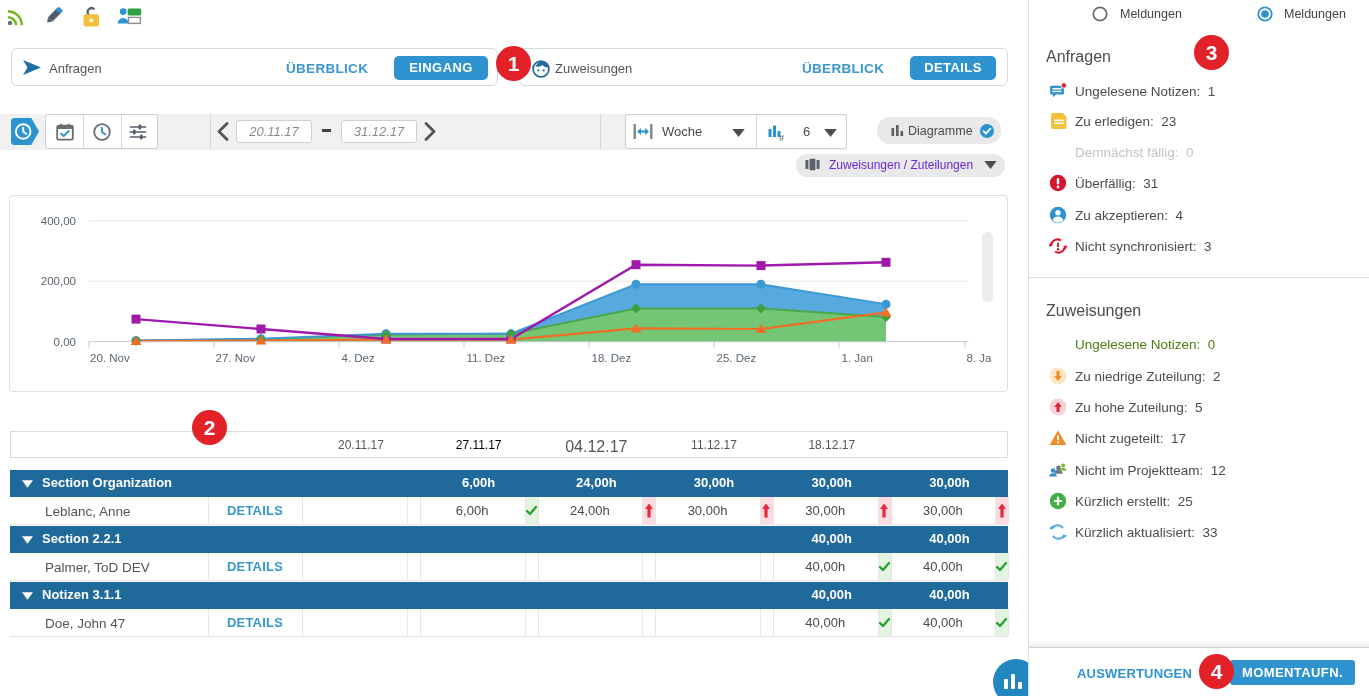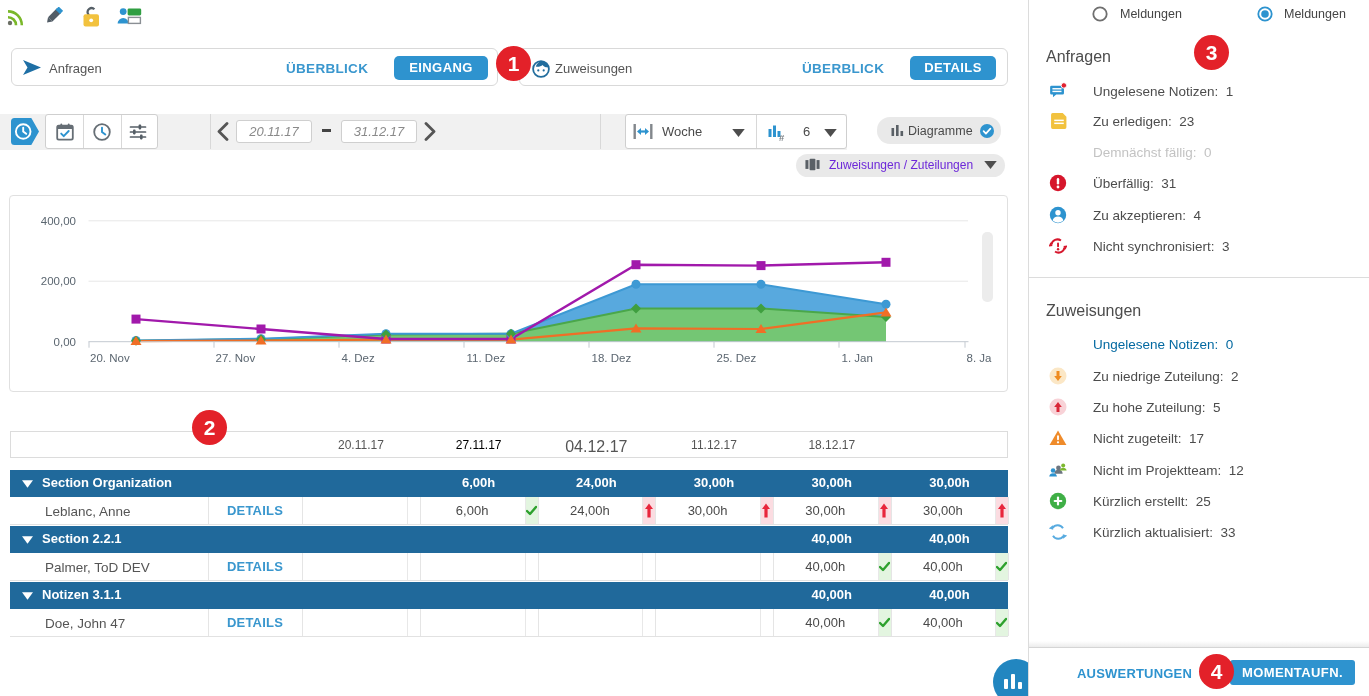--- a/index.html
+++ b/index.html
@@ -7,21 +7,21 @@
 .abs { position:absolute; }
 #stage { position:relative; width:1369px; height:696px; background:#fff; overflow:hidden; }
 .badge { position:absolute; width:35px; height:35px; border-radius:50%; background:#e32129; color:#fff; font-size:21px; font-weight:bold; text-align:center; line-height:35px; z-index:30; }
 .panel { position:absolute; background:#fff; border:1px solid #d9d9d9; border-radius:6px; }
 .blueBtn { position:absolute; background:#2e93cf; border-radius:3px; color:#fff; font-weight:bold; font-size:13px; letter-spacing:0.4px; text-align:center; }
 .linkBlue { color:#3a97ce; font-weight:bold; font-size:13.5px; letter-spacing:0.3px; }
 .toolbar-sep { position:absolute; top:114px; width:1px; height:35px; background:#d8d8d8; }
 .whitebox { position:absolute; background:#fff; border:1px solid #cfcfcf; }
 .pill { position:absolute; background:#e9e9e9; border-radius:13px; }
 .sidebar { position:absolute; left:1028px; top:0; width:341px; height:696px; background:#fff; border-left:1px solid #dcdcdc; }
-.sideItem { position:absolute; left:46px; font-size:13.5px; color:#4c4c4c; white-space:nowrap;margin-left:18px; }
+.sideItem { position:absolute; left:46px; font-size:13.5px; color:#4c4c4c; white-space:nowrap; }
 .sideIcon { position:absolute; left:20px; width:18px; height:18px; }
 .rowBlue { position:absolute; left:0; background:#20699b; color:#fff; width:998px; height:27px; }
 .rowWhite { position:absolute; left:0; background:#fff; width:998px; height:28px; border-bottom:1px solid #e2e2e2; }
 .cellLine { position:absolute; top:0; width:1px; height:100%; background:#e5e5e5; }
 .val { position:absolute; font-size:13px; color:#4a4a4a; text-align:center; }
 .valB { position:absolute; font-size:13px; color:#fff; font-weight:bold; text-align:center; }
 .sq { position:absolute; top:0; width:13px; height:100%; }
 </style>
 </head>
 <body>
@@ -425,21 +425,21 @@
 </g>
 <path d="M12.4 16.6l0.8-4.2 3.5 2.3z" fill="#d6162c"></path>
 <path d="M5.6 1.4l-0.8 4.2-3.5-2.3z" fill="#d6162c"></path>
 </g>
 <rect x="8.1" y="5.4" width="1.9" height="4.8" rx="0.9" fill="#d6162c"></rect>
 <circle cx="9.05" cy="12.3" r="1.2" fill="#d6162c"></circle>
       </svg>
   <span class="sideItem" style="top:239px;color:#4c4c4c;">Nicht synchronisiert:&nbsp; 3</span>
   <div style="position:absolute;left:0;top:277px;width:341px;height:1px;background:#dcdcdc;"></div>
   <span style="position:absolute;left:17px;top:302px;font-size:16px;color:#4c4c4c;">Zuweisungen</span>
-  <span class="sideItem" style="top:337px;color:#0369a1;">Ungelesene Notizen:&nbsp; 0</span>
+  <span class="sideItem" style="top:337px;color:#4d7c0f;">Ungelesene Notizen:&nbsp; 0</span>
   <svg class="sideIcon" style="left:20px;top:367px;" width="18" height="18" viewBox="0 0 18 18">
 <circle cx="9" cy="9" r="8.5" fill="#fbe7c6"></circle>
         <path d="M9 14l-3.8-5h2.3V4h3v5h2.3z" fill="#ef8b1f"></path>
       </svg>
   <span class="sideItem" style="top:369px;color:#4c4c4c;">Zu niedrige Zuteilung:&nbsp; 2</span>
   <svg class="sideIcon" style="left:20px;top:398px;" width="18" height="18" viewBox="0 0 18 18">
 <circle cx="9" cy="9" r="8.5" fill="#f8d2d7"></circle>
         <path d="M9 4l3.8 5h-2.3v5h-3V9H5.2z" fill="#d92637"></path>
       </svg>
   <span class="sideItem" style="top:400px;color:#4c4c4c;">Zu hohe Zuteilung:&nbsp; 5</span>

